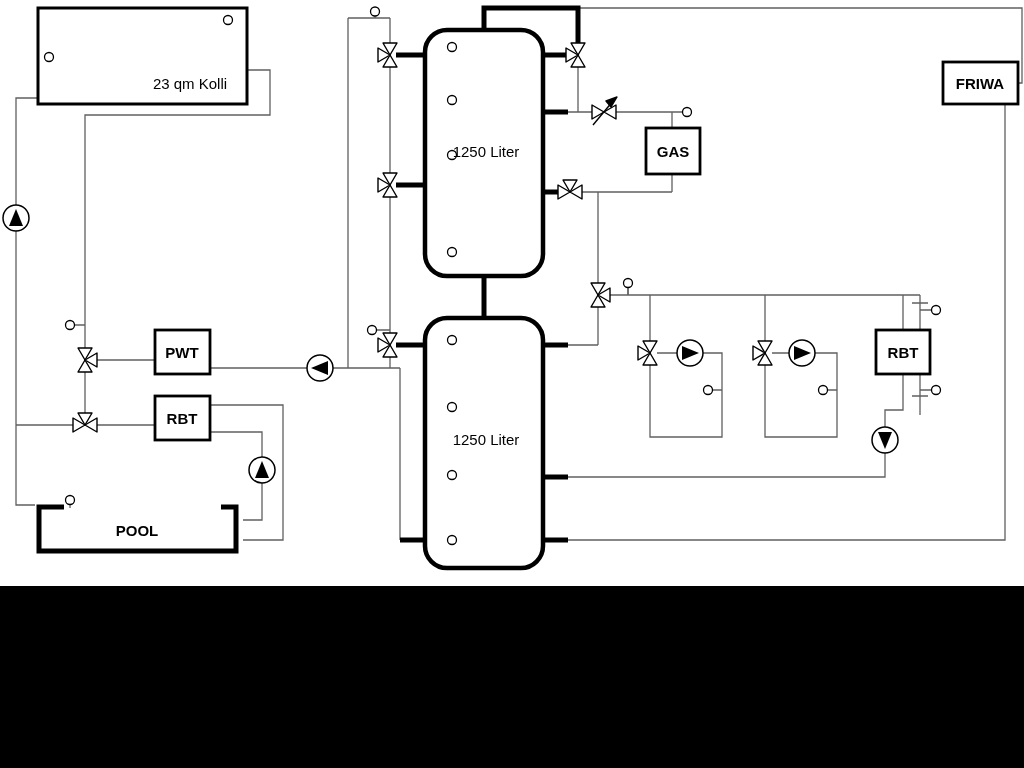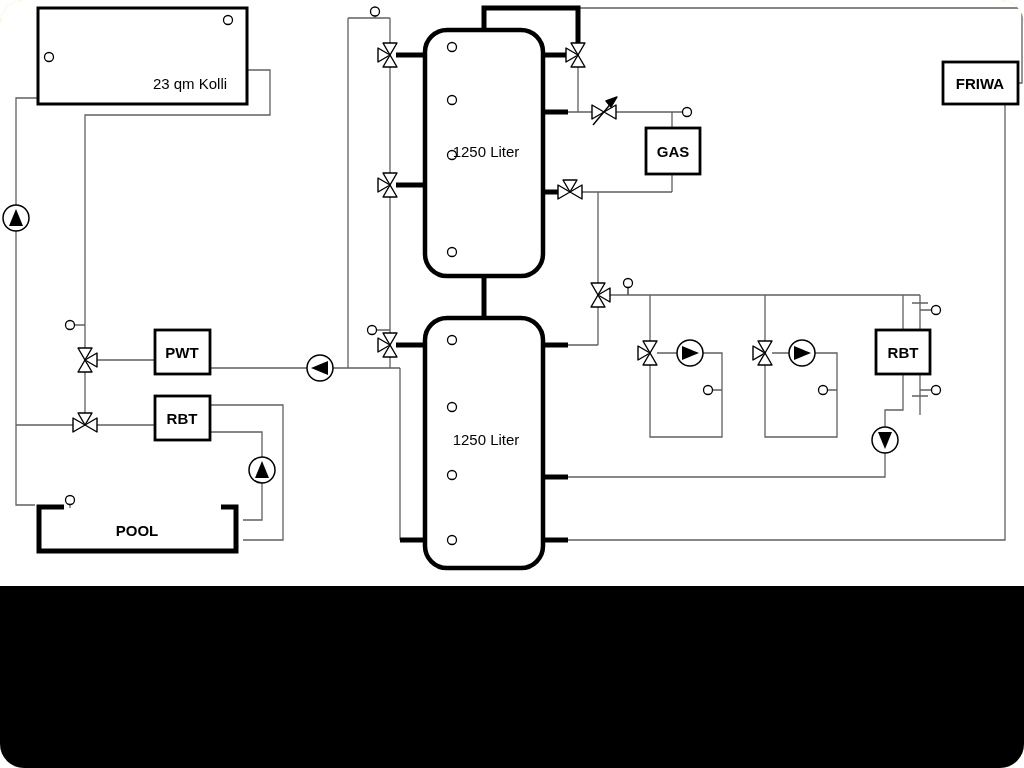--- a/index.html
+++ b/index.html
@@ -1,16 +1,16 @@
 <!DOCTYPE html>
 <html><head>
 <meta charset="utf-8">
 <style>
   html,body{margin:0;padding:0;background:#fff;}
-  .stage{position:relative;width:1024px;height:768px;background:#bef264;overflow:hidden;border-radius:24px;}
+  .stage{position:relative;width:1024px;height:768px;background:#bef264;overflow:hidden;}
   svg{display:block;}
   svg text{font-family:"Liberation Sans",sans-serif;font-size:15px;fill:#000;}
   .lbl{text-anchor:middle;font-weight:bold;}
   .lbl-plain{text-anchor:middle;font-weight:normal;}
 </style>
 </head>
 <body>
 
 <div class="stage">
 <svg width="1024" height="768" viewBox="0 0 1024 768">

